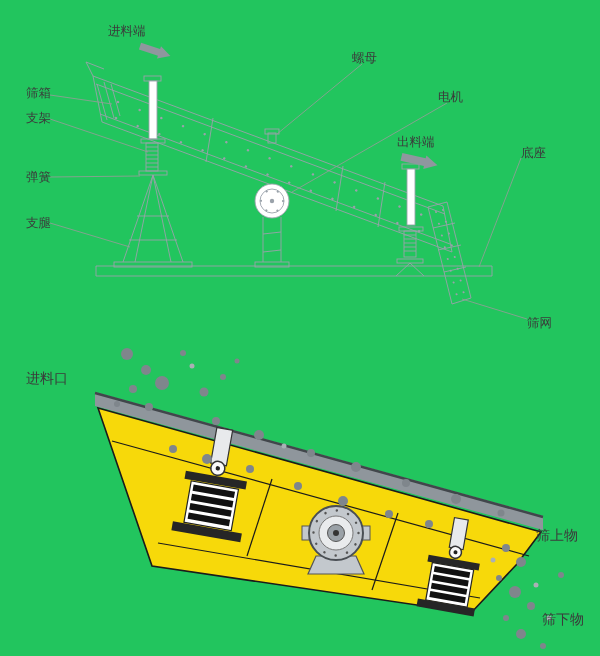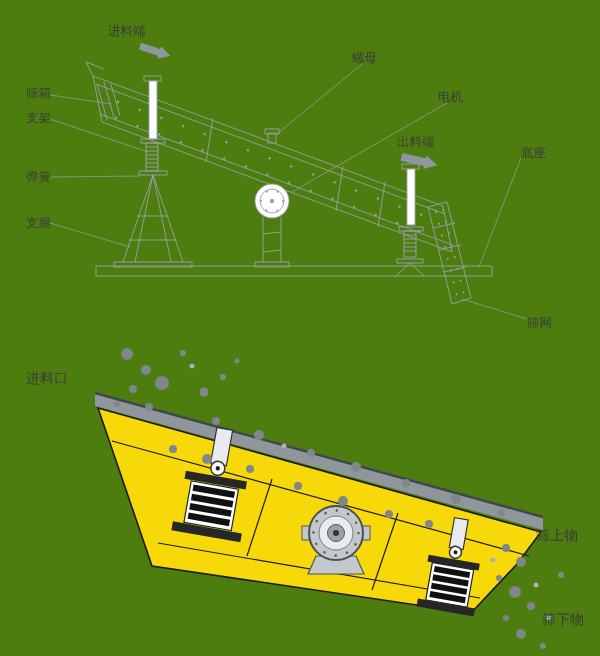--- a/index.html
+++ b/index.html
@@ -1,19 +1,19 @@
 <!DOCTYPE html>
 <html><head>
 <meta charset="utf-8">
 <style>
   html,body{margin:0;padding:0;background:#ffffff;}
   .stage{
     position:relative;
     width:600px;height:656px;
-    background:#4d7c0f;
+    background:#22c55e;
     overflow:hidden;
     font-family:"Liberation Sans", sans-serif;
   }
   svg{display:block;}
   svg text{
     font-family:"Liberation Sans", sans-serif;
     fill:#3b3b3b;
   }
   .lbl{font-size:12.5px;}
   .lbl-big{font-size:14px;}

